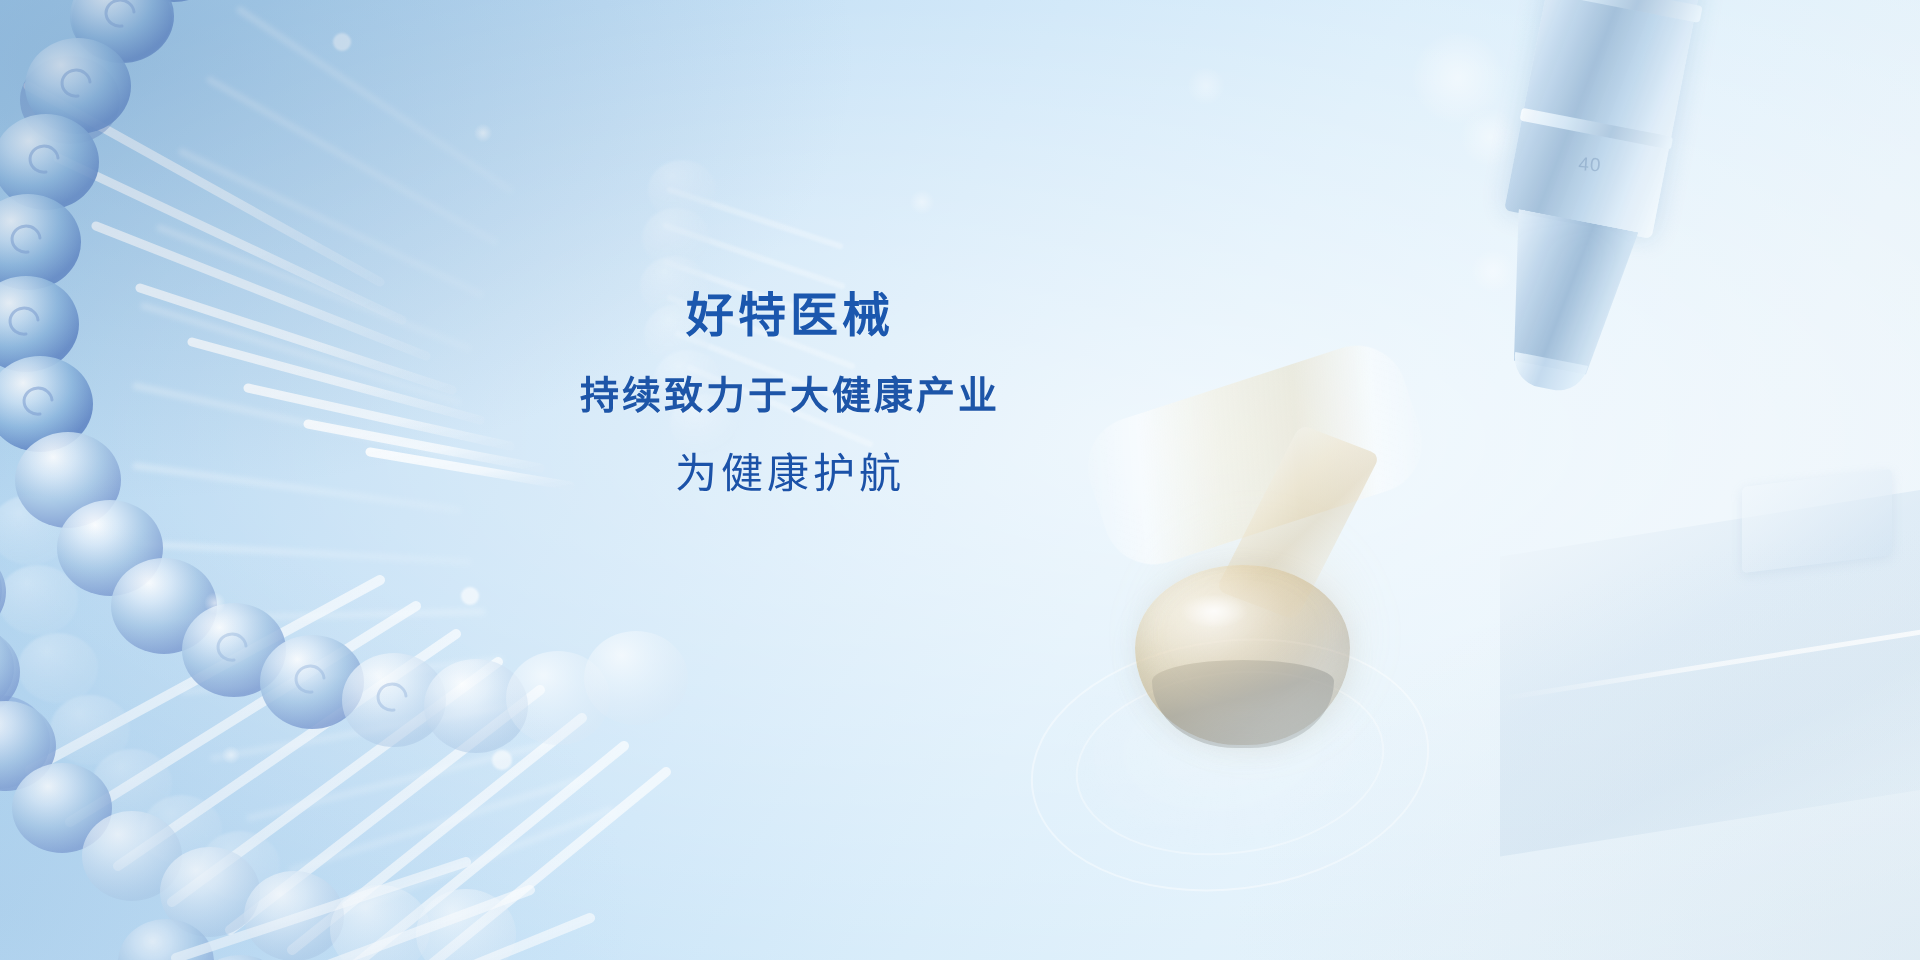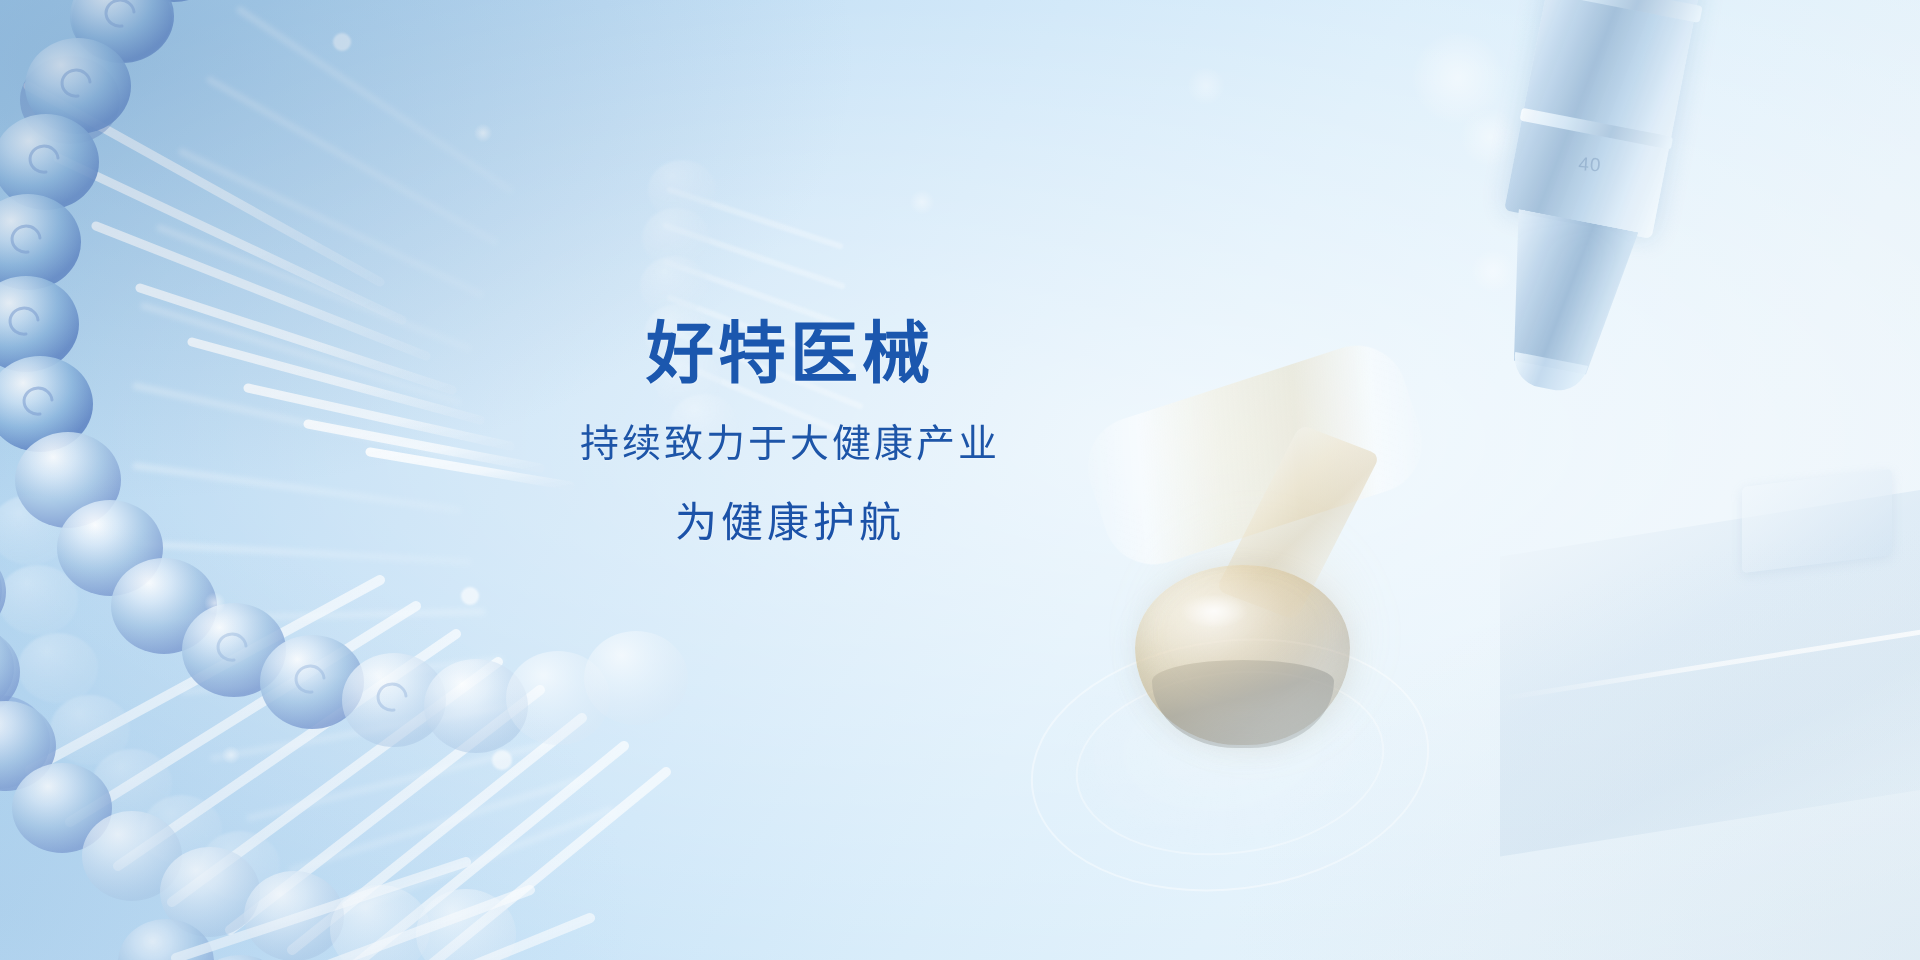--- a/index.html
+++ b/index.html
@@ -225,32 +225,31 @@
   .hero-copy {
     position:absolute;
     left:0; right:0;
     top:288px;
     text-align:center;
     pointer-events:none;
   }
   .hero-inner { display:inline-block; transform:translateX(-170px); }
 
   .hero-title {
-    font-size:68px;
+    font-size:48px;
     font-weight:bold;
     letter-spacing:4px;
     line-height:1.18;
     color:#1b57ae;
     text-shadow:0 1px 2px rgba(255,255,255,.35);
-    margin-top:25px;
   }
   .hero-subtitle {
     margin-top:28px;
     font-size:39px;
-    font-weight:400;
+    font-weight:700;
     letter-spacing:3px;
     line-height:1.2;
     color:#1d55a8;
     text-shadow:0 1px 2px rgba(255,255,255,.30);
   }
   .hero-tagline {
     margin-top:30px;
     font-size:42px;
     font-weight:normal;
     letter-spacing:4px;

